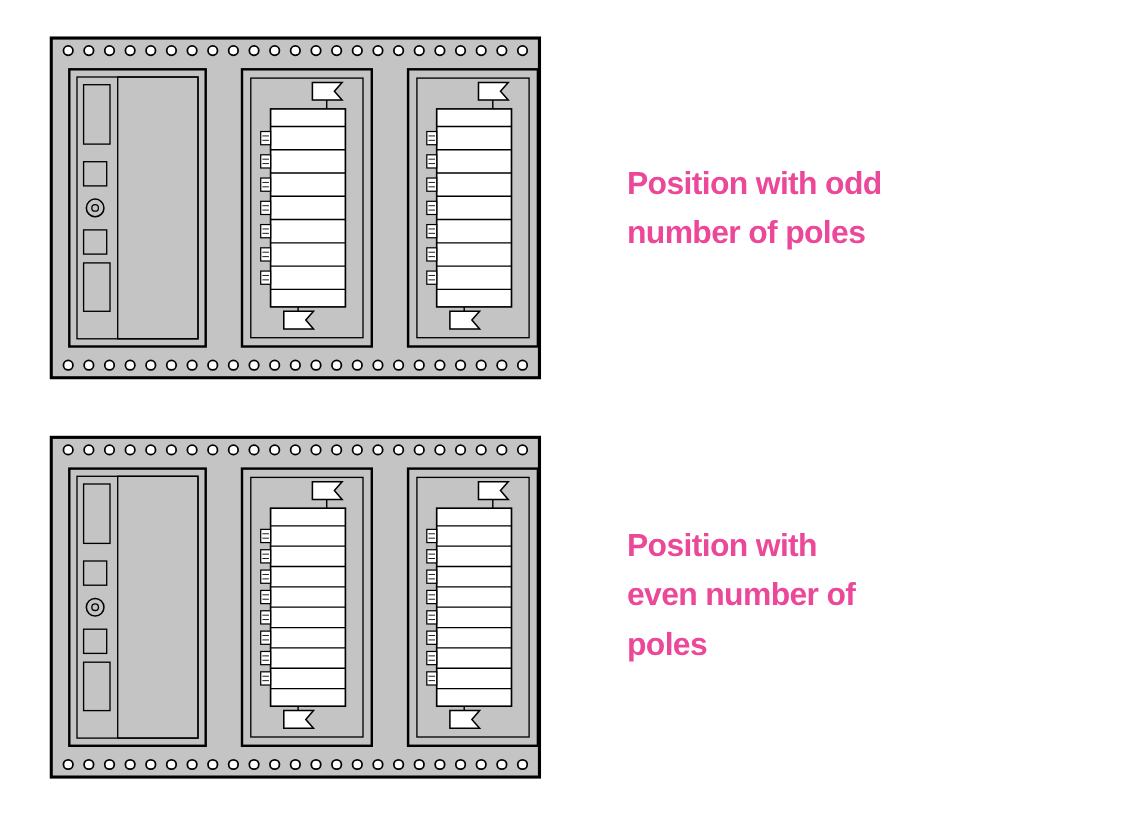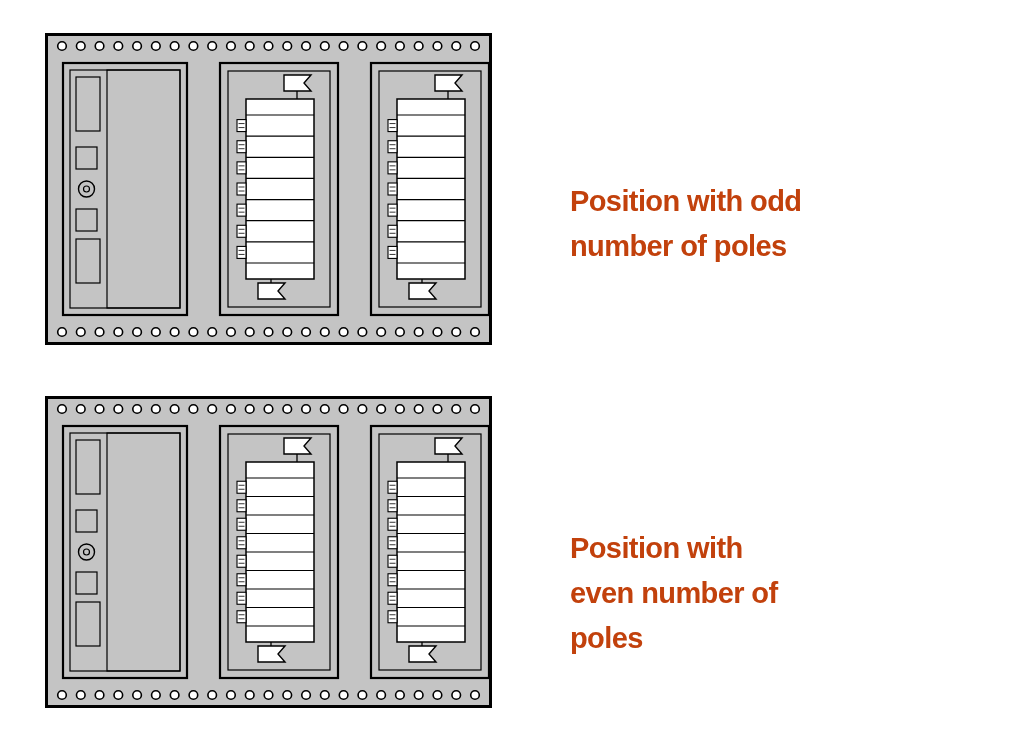--- a/index.html
+++ b/index.html
@@ -7,26 +7,25 @@
     width:1024px;height:746px;position:relative;overflow:hidden;
     background:#ffffff;
     font-family:"Liberation Sans", sans-serif;
   }
   .strip-svg{position:absolute;left:45px;display:block}
   #strip-odd{top:33px}
   #strip-even{top:396px}
   .panel-label{
     position:absolute;left:570px;
     font-size:29px;font-weight:700;line-height:45px;
-    color:#c2410c;letter-spacing:-0.6px;
+    color:#ec4899;letter-spacing:-0.6px;
     white-space:pre-line;
-    margin-top:34px;
   }
   #label-odd{top:145px}
-  #label-even{top:492px}
+  #label-even{top:474px}
 </style>
 </head>
 <body>
 
 <svg id="strip-odd" class="strip-svg" width="447" height="312" viewBox="0 0 447 312">
     <rect x="1.5" y="1.5" width="444" height="309" fill="#c4c4c4" stroke="#000000" stroke-width="3"></rect>
     <circle cx="17" cy="13" r="4.3" fill="#ffffff" stroke="#000000" stroke-width="1.6"></circle>
     <circle cx="35.77272727272727" cy="13" r="4.3" fill="#ffffff" stroke="#000000" stroke-width="1.6"></circle>
     <circle cx="54.54545454545455" cy="13" r="4.3" fill="#ffffff" stroke="#000000" stroke-width="1.6"></circle>
     <circle cx="73.31818181818181" cy="13" r="4.3" fill="#ffffff" stroke="#000000" stroke-width="1.6"></circle>

